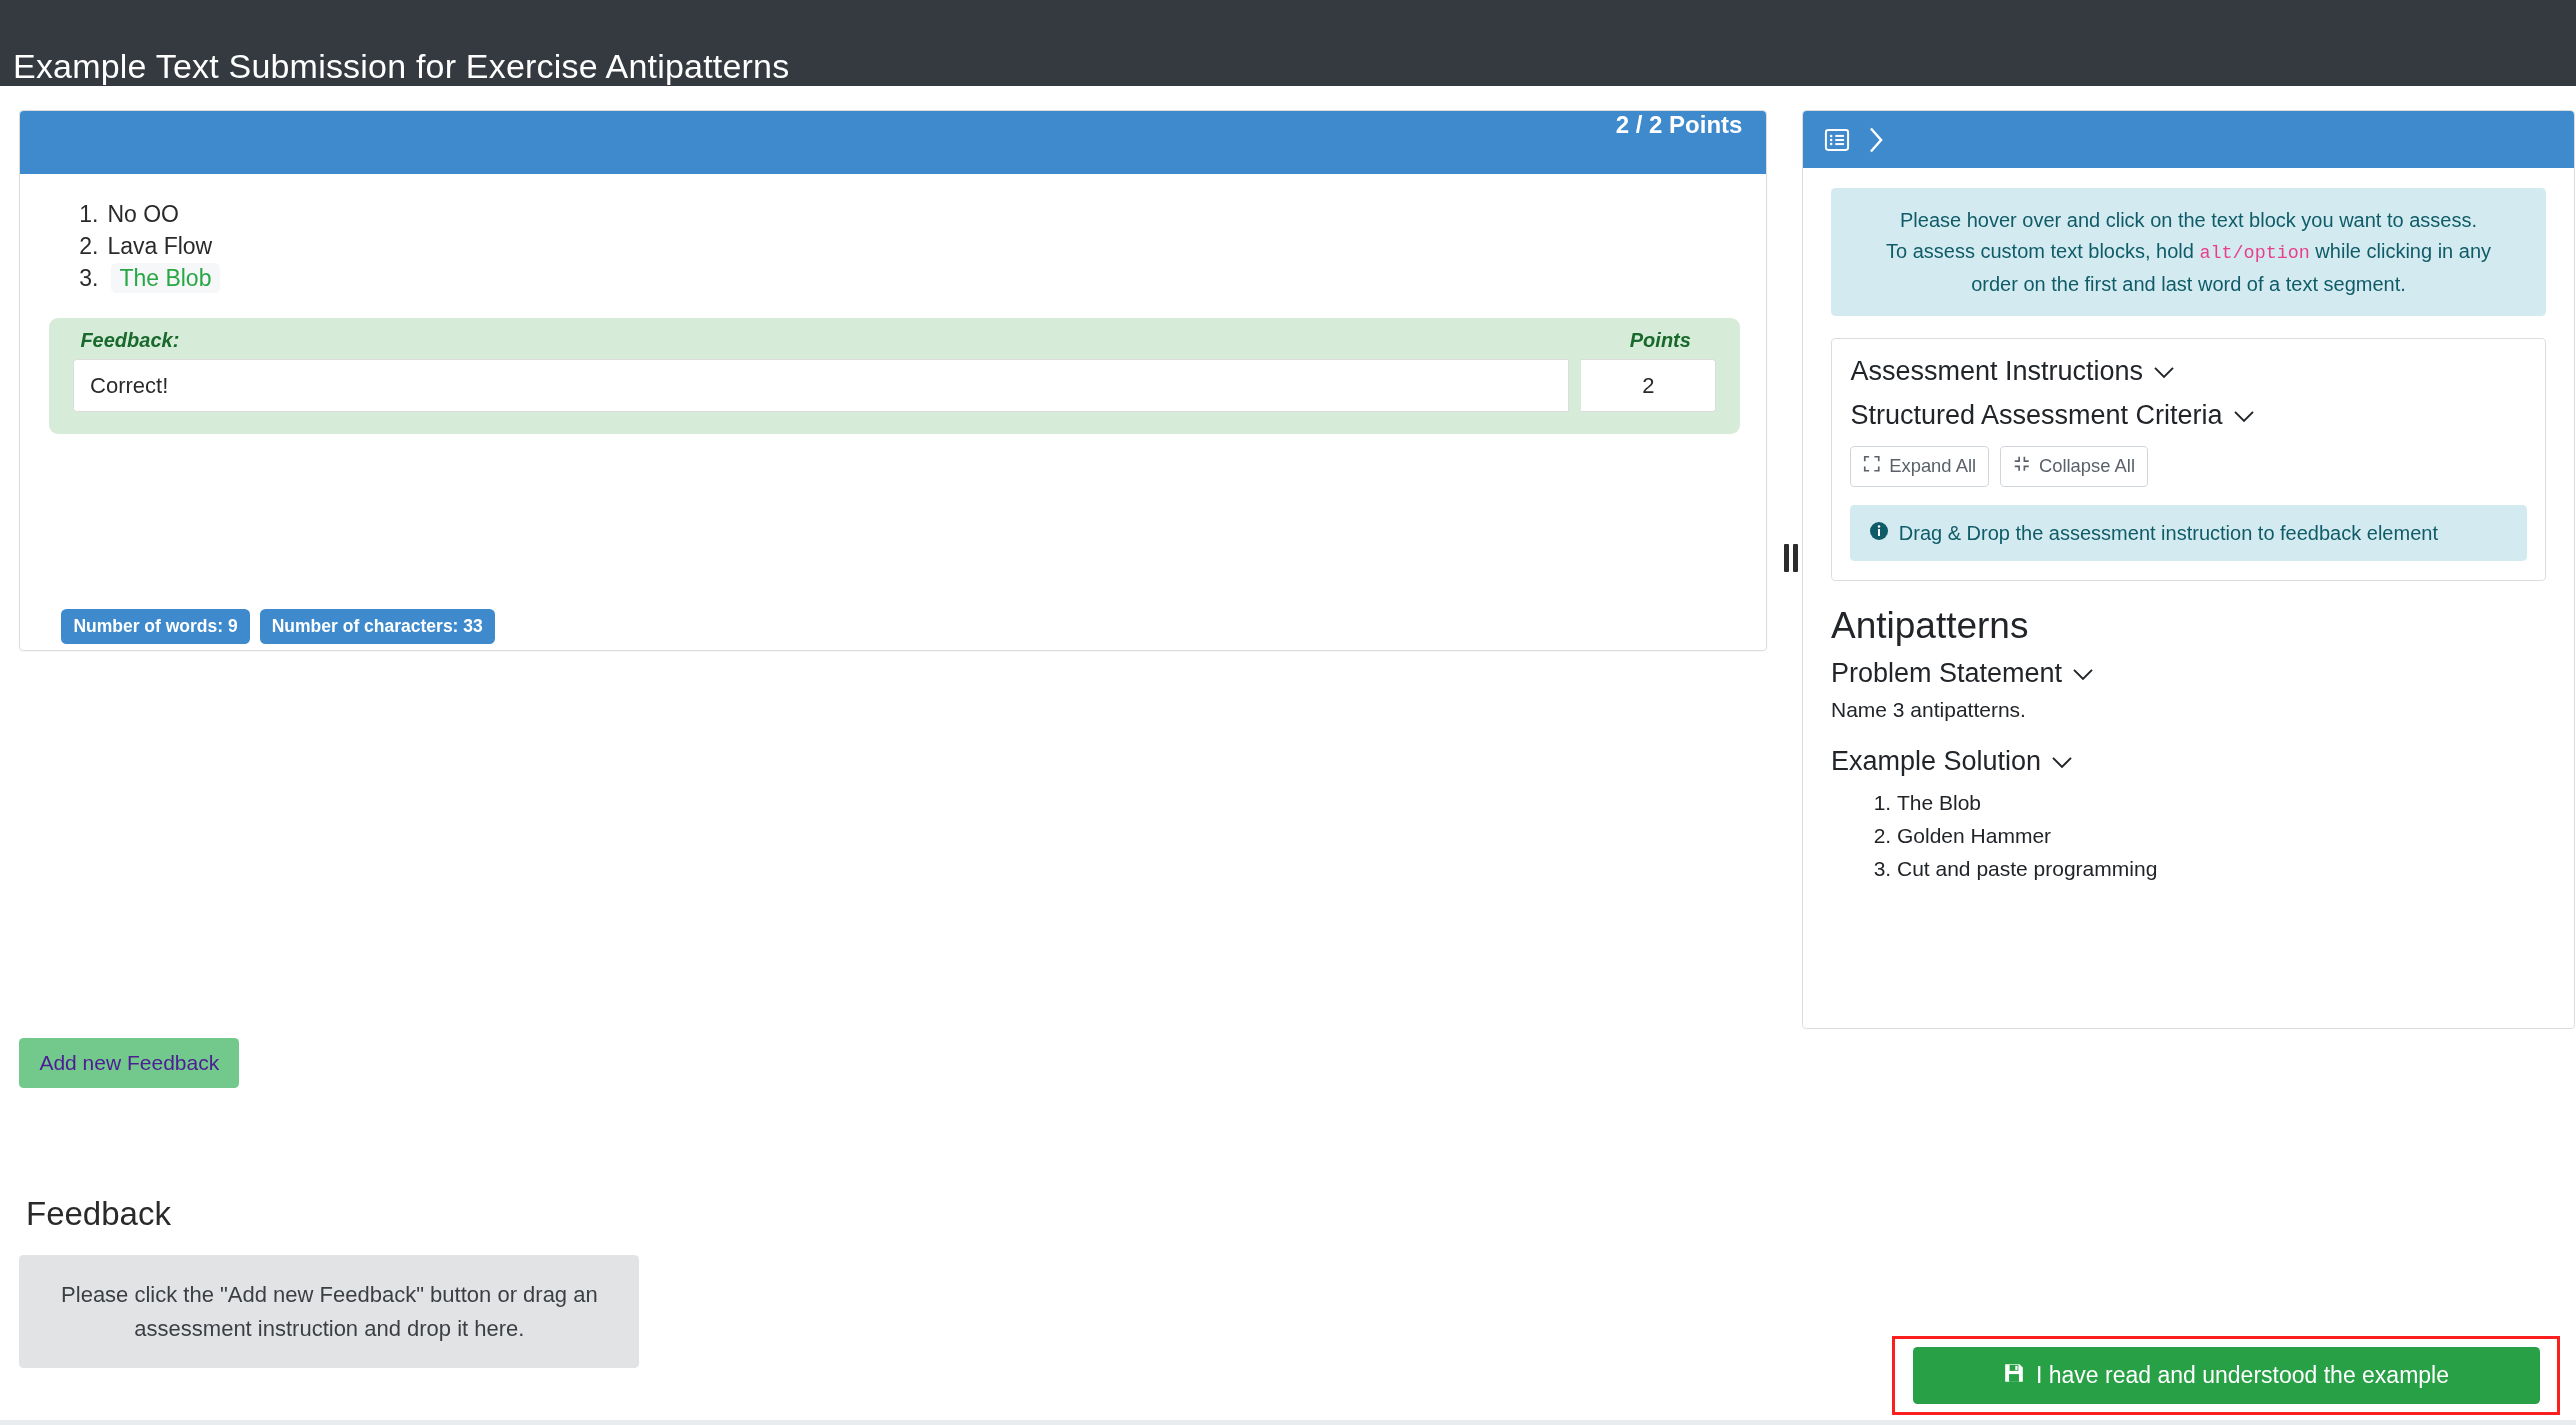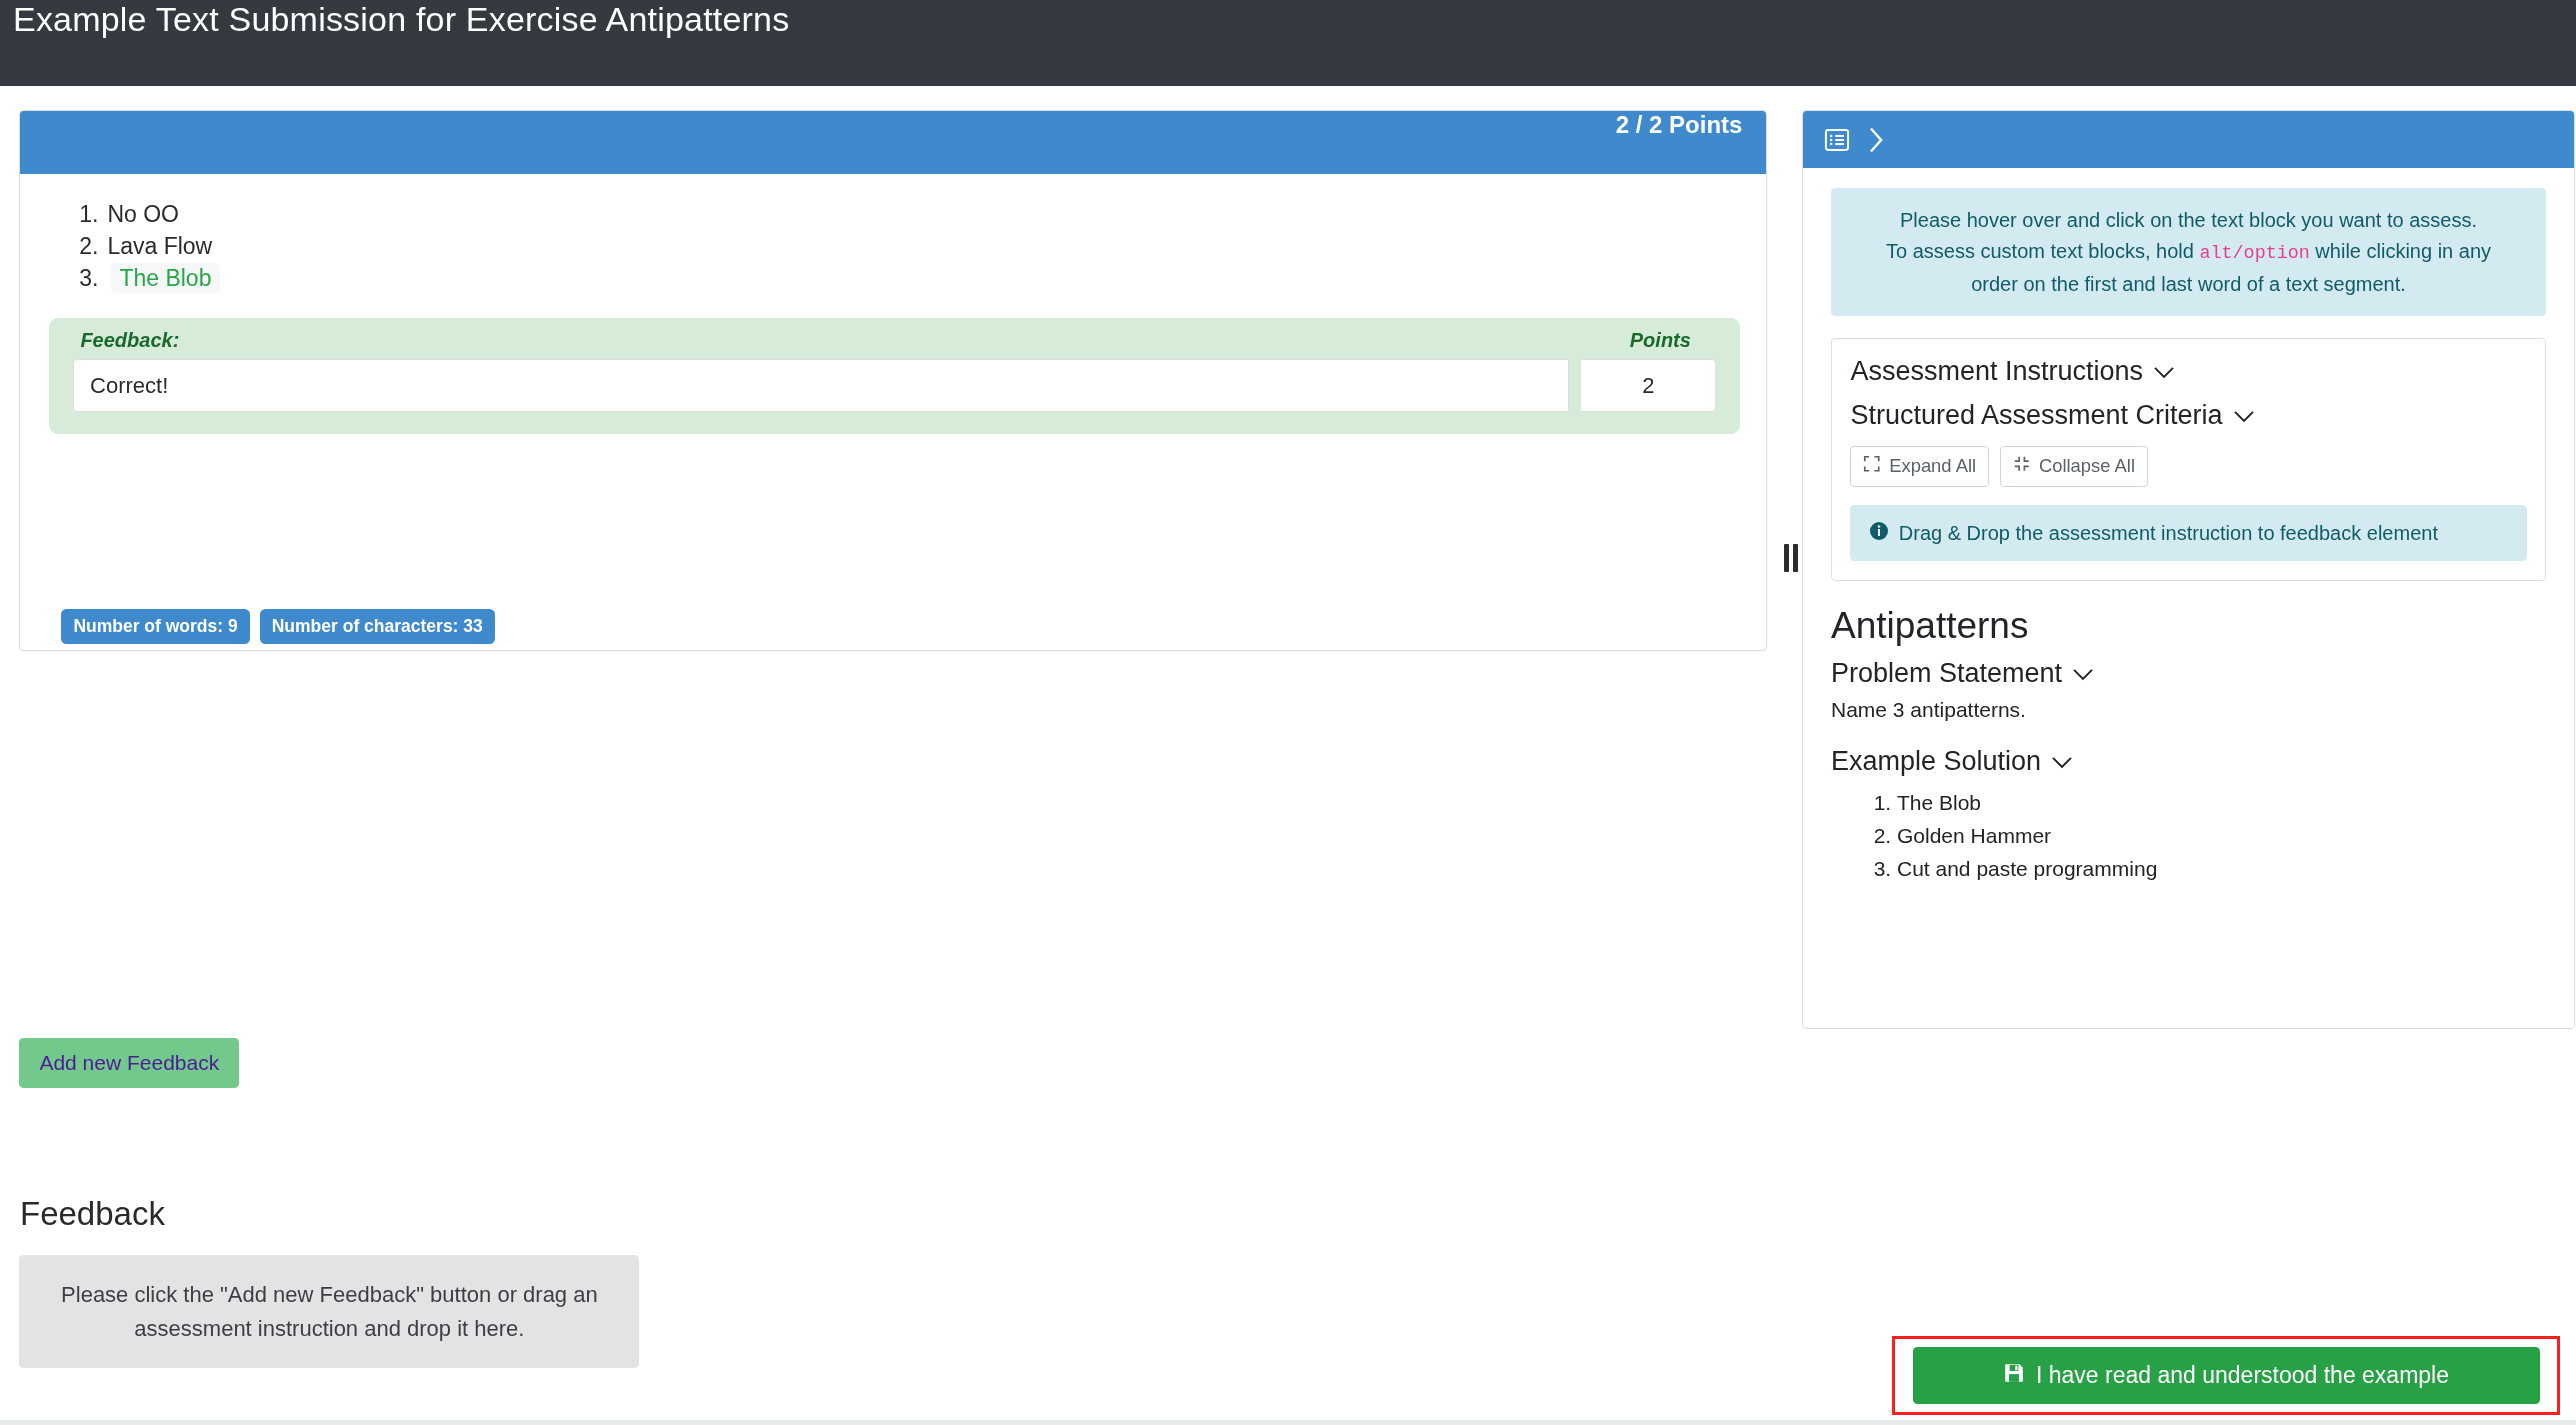--- a/index.html
+++ b/index.html
@@ -8,21 +8,21 @@
     width: 2576px; height: 1425px;
     background: #ffffff;
     font-family: "Liberation Sans", sans-serif;
     overflow: hidden;
   }
   .page { position: relative; width: 2576px; height: 1425px; background:#fff; }
 
   
   .topbar {
     position: absolute; left: 0; top: 0; width: 2576px; height: 86px;
-    background: #343a40; display: flex; align-items: flex-start;
+    background: #343a40; display: flex; align-items: flex-end;
   }
   .topbar-title {
     color: #ffffff; font-size: 34px; font-weight: 400; padding-left: 13px;
     letter-spacing: 0.2px; white-space: nowrap;
   }
 
   
   .left-col { position: absolute; left: 0; top: 86px; width: 1789px; height: 1340px; }
 
   .submission-card {
@@ -84,21 +84,21 @@
     background: #3e8acc; color: #fff; font-size: 17.5px; font-weight: 700;
     border-radius: 5.5px; padding: 6.5px 12px 7.4px 12px; white-space: nowrap;
   }
 
   .add-feedback-btn {
     position: absolute; left: 19.4px; top: 952px;
     background: #73c98c; color: #4c1d95; border: none; border-radius: 4.6px;
     font-family: inherit; font-size: 21px; padding: 13px 20px; cursor: pointer;
   }
   .feedback-heading {
-    position: absolute; left: 20px; top: 1109px;
+    position: absolute; left: 26px; top: 1109px;
     font-size: 33px; color: #2a2a2a; font-weight: 400;
   }
   .feedback-drop {
     position: absolute; left: 19.4px; top: 1169px; width: 620px; height: 113px;
     background: #e2e3e5; border-radius: 4.6px;
     display: flex; align-items: center; justify-content: center; text-align: center;
   }
   .feedback-drop span {
     font-size: 22px; color: #3b3f44; line-height: 34px; max-width: 572px;
   }

